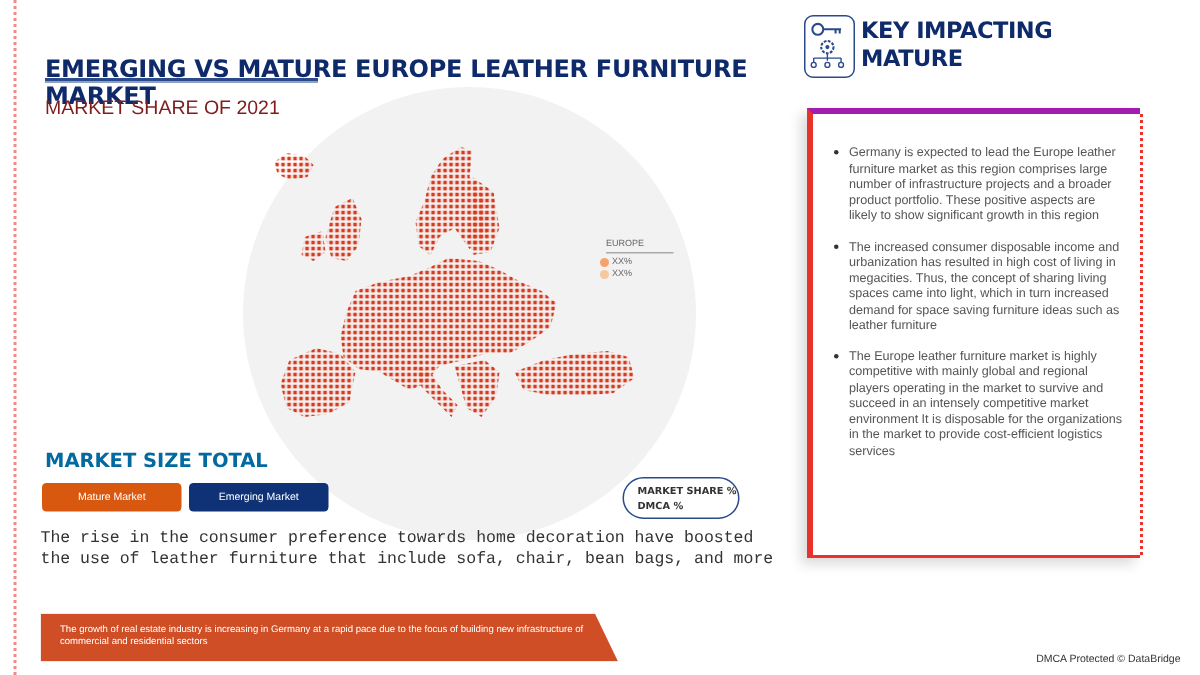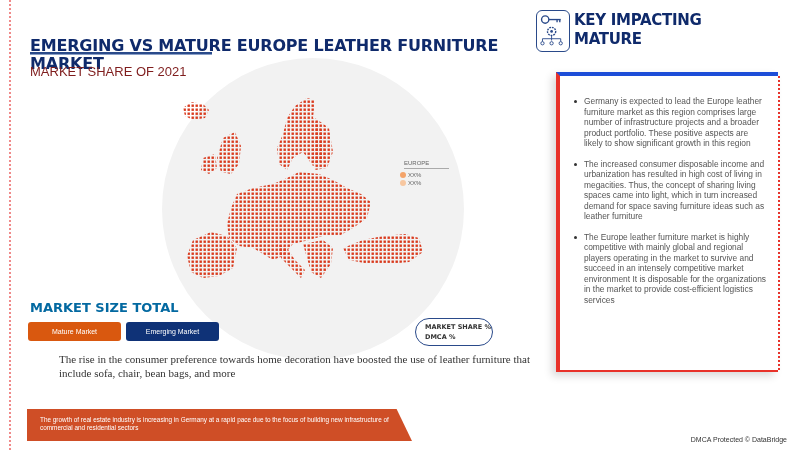--- a/index.html
+++ b/index.html
@@ -58,21 +58,21 @@
     .btn {
       position: absolute; top: 322px; height: 19px; border-radius: 3px;
       font-family: "Liberation Sans", sans-serif; font-size: 7px; color: #fff;
       display: flex; align-items: center; justify-content: center;
     }
     .btn.mature { left: 28px; width: 93px; background: #d9580f; }
     .btn.emerging { left: 126px; width: 93px; background: #0f3277; }
 
     .desc {
       position: absolute; left: 27px; top: 352px; width: 500px;
-      font-family: Liberation Serif, serif; font-size: 11px; line-height: 14px; color: #333; margin-left: 32px;
+      font-family: Liberation Mono, monospace; font-size: 11px; line-height: 14px; color: #333;
     }
 
     .banner {
       position: absolute; left: 27px; top: 409px; width: 385px; height: 32px;
       background: #cf4e26;
       clip-path: polygon(0 0, 96% 0, 100% 100%, 0 100%);
       padding: 7px 0 0 13px;
       font-family: "Liberation Sans", sans-serif; font-size: 6.4px; line-height: 8px; color: #fff;
     }
 
@@ -80,22 +80,22 @@
       position: absolute; left: 536px; top: 10px; width: 34px; height: 42px;
       border: 1.5px solid #2a4a8a; border-radius: 6px;
     }
     .kif-title {
       position: absolute; left: 574px; top: 11px;
       font-family: "DejaVu Sans", sans-serif; font-weight: 900; font-size: 15px; line-height: 19px;
       color: #0f2a6b; letter-spacing: -0.3px;
     }
 
     .factors-box {
-      position: absolute; left: 556px; top: 72px; width: 222px; height: 300px;
-      border-left: 4px solid #e8322a; border-top: 4px solid #1d4ed8; border-bottom: 2px solid #e8322a;
+      position: absolute; left: 538px; top: 72px; width: 222px; height: 300px;
+      border-left: 4px solid #e8322a; border-top: 4px solid #a21caf; border-bottom: 2px solid #e8322a;
       background: #fff;
       box-shadow: -4px 4px 8px rgba(0,0,0,0.15);
     }
     .factors-box::after {
       content: ""; position: absolute; right: -2px; top: 0; width: 2px; height: 100%;
       background-image: linear-gradient(#e8322a 50%, transparent 50%);
       background-size: 2px 4px;
     }
     .factors-list { list-style: none; padding: 20px 10px 0 14px; }
     .factors-list li {

